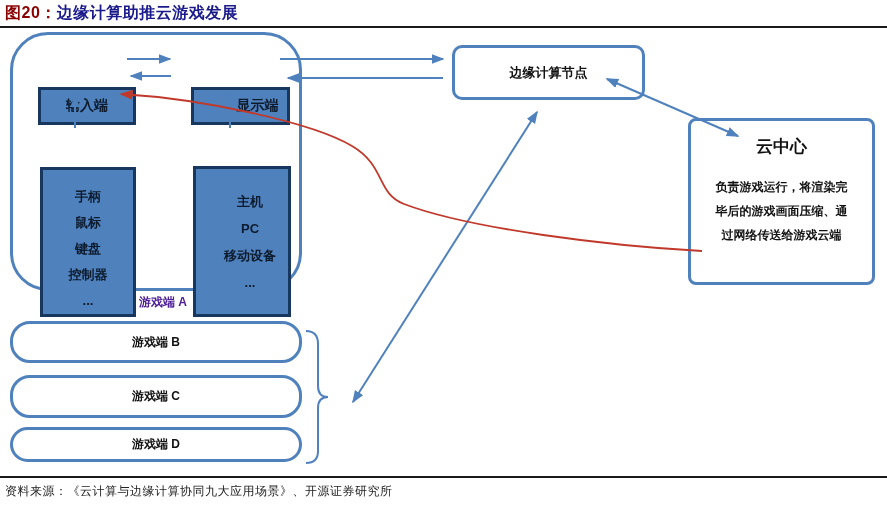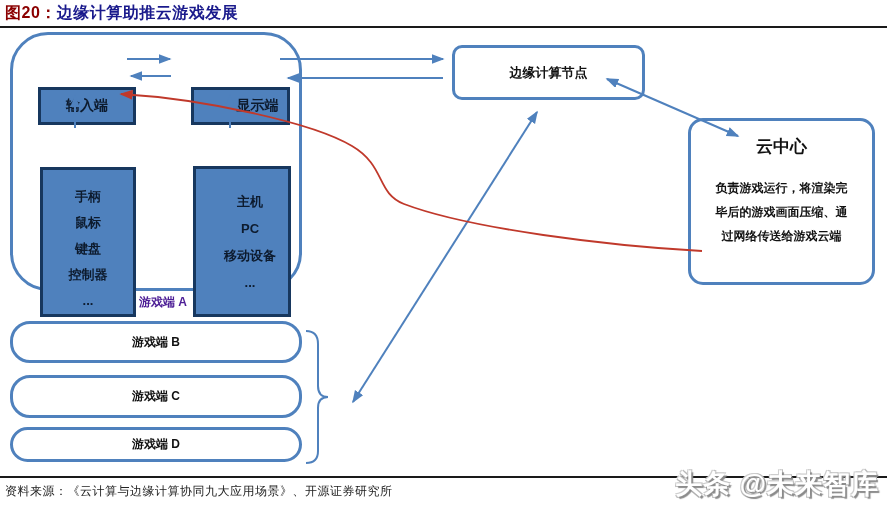--- a/index.html
+++ b/index.html
@@ -30,24 +30,24 @@
   .label-a{position:absolute;left:126px;top:259px;width:54px;font-size:12px;color:#4c1d95;
       text-align:left;font-weight:bold;}
 
   
   .edge-node{position:absolute;left:452px;top:45px;width:193px;height:55px;box-sizing:border-box;
       border:3px solid var(--line-blue,#4f81bd);border-radius:10px;background:#fff;
       display:flex;align-items:center;justify-content:center;font-size:13px;font-weight:600;color:#111;}
 
   
   .cloud{position:absolute;left:688px;top:118px;width:187px;height:167px;box-sizing:border-box;
-      border:3.5px solid var(--line-blue,#4f81bd);border-radius:15px;background:#fff;
+      border:3.5px solid var(--line-blue,#4f81bd);border-radius:8px;background:#fff;
       text-align:center;color:#111;}
   .cloud-title{margin-top:14px;font-size:17px;font-weight:bold;}
-  .cloud-body{margin-top:18px;font-size:12px;line-height:24px;font-weight:600;}
+  .cloud-body{margin-top:18px;font-size:12px;line-height:24px;font-weight:600;font-family:Liberation Mono, monospace;}
 
   
   .term{position:absolute;left:10px;width:292px;box-sizing:border-box;background:#fff;
       border:3px solid var(--line-blue,#4f81bd);border-radius:20px;
       display:flex;align-items:center;justify-content:center;
       font-size:12px;font-weight:bold;color:#111;}
   .term-b{top:321px;height:42px;}
   .term-c{top:375px;height:43px;}
   .term-d{top:427px;height:35px;}
 
@@ -130,15 +130,14 @@
       <div>过网络传送给游戏云端</div>
     </div>
   </div>
 
   <div class="term term-b">游戏端 B</div>
   <div class="term term-c">游戏端 C</div>
   <div class="term term-d">游戏端 D</div>
 
   <div class="hr bottom-rule"></div>
   <div class="source">资料来源：《云计算与边缘计算协同九大应用场景》、开源证券研究所</div>
-  <div class="watermark">头条 @未来智库</div>
 
 </div>
 
 </body></html>

